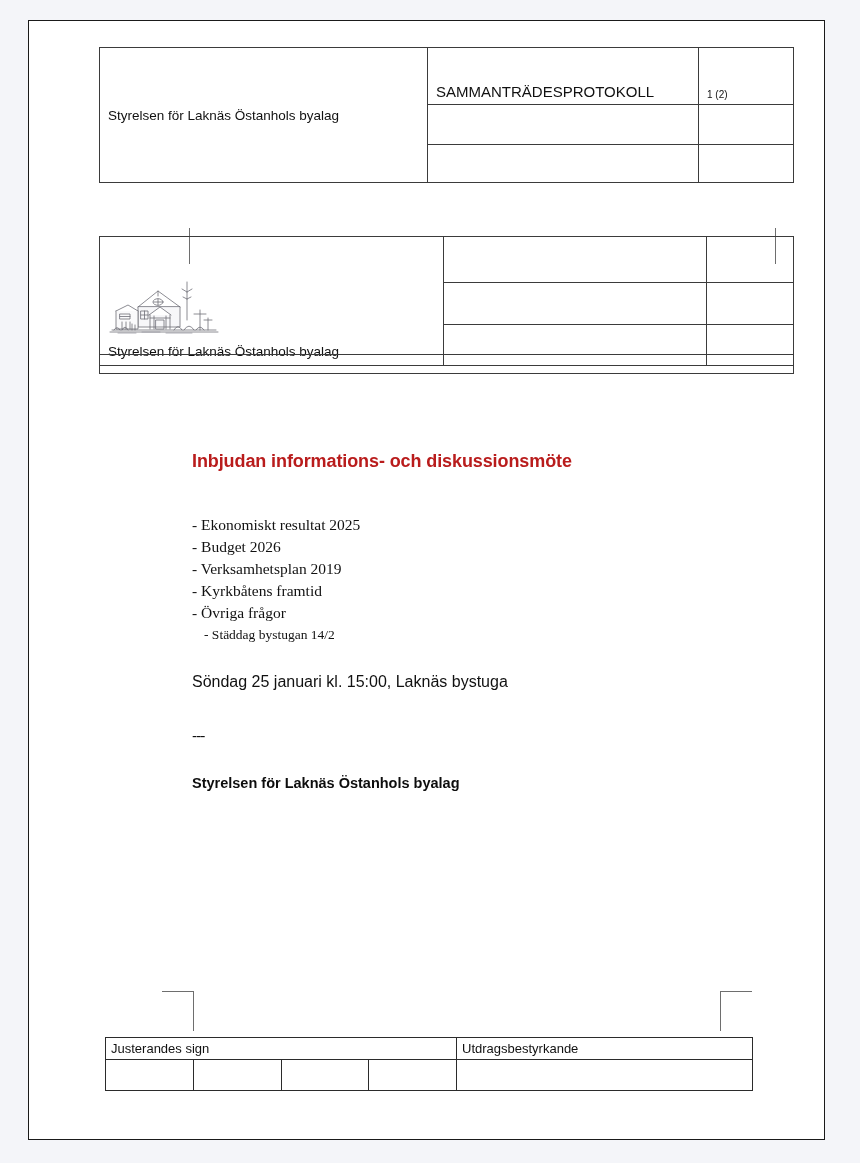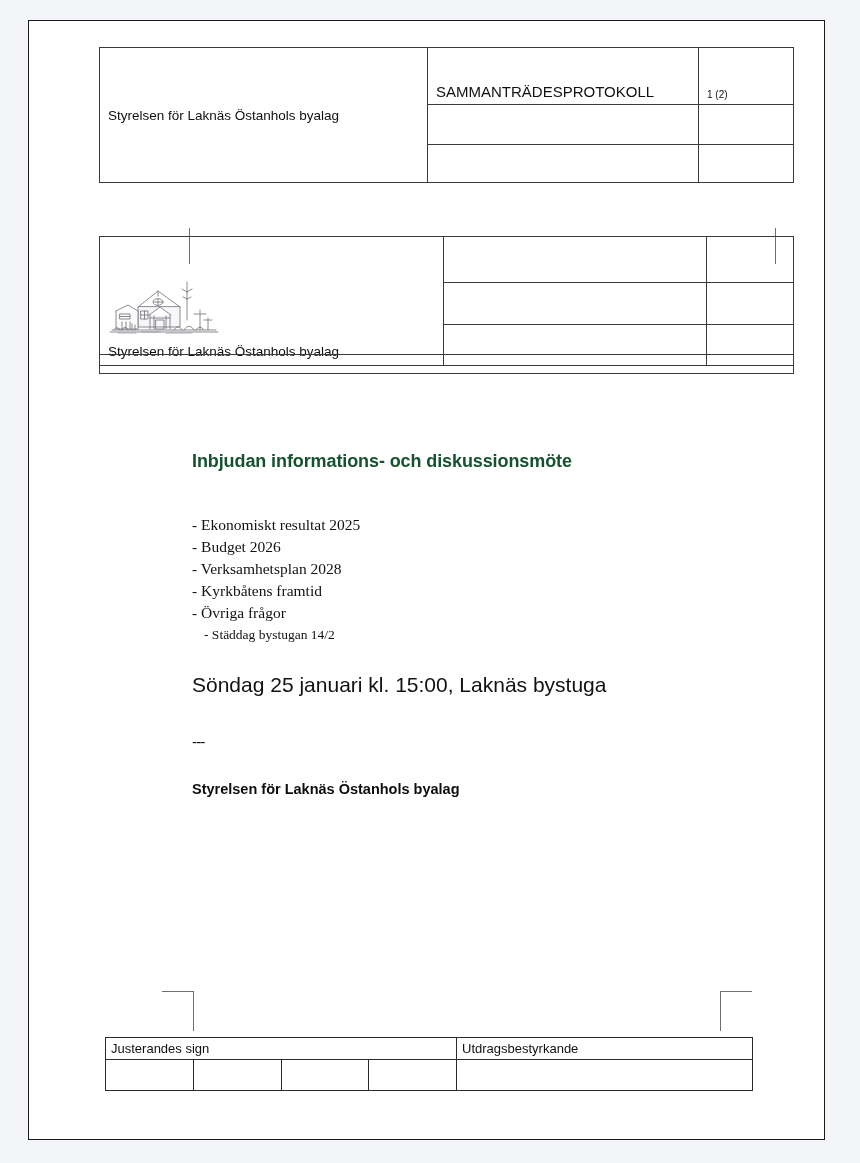--- a/index.html
+++ b/index.html
@@ -123,21 +123,21 @@
   
   .body-area {
     position: absolute;
     left: 163px;
     top: 430px;
     width: 570px;
   }
   .doc-heading {
     font-size: 18px;
     font-weight: bold;
-    color: #14532d;
+    color: #b91c1c;
     letter-spacing: -0.1px;
     margin: 0 0 42px 0;
     white-space: nowrap;
   }
   .agenda {
     list-style: none;
     margin: 0;
     padding: 0;
     font-family: Liberation Serif, serif;
   }
@@ -147,21 +147,21 @@
     line-height: 22px;
     white-space: nowrap;
   }
   .agenda li.sub {
     font-size: 13.5px;
     padding-left: 12px;
     line-height: 21px;
   }
   .meeting-line {
     margin-top: 28px;
-    font-size: 21px;
+    font-size: 16px;
     color: #111111;
     white-space: nowrap;
   }
   .sep-line {
     margin-top: 36px;
     font-size: 15.5px;
     color: #111111;
     letter-spacing: -1px;
   }
   .signature-line {
@@ -293,21 +293,21 @@
     </tr>
   </tbody>
     </table>
 
   <div class="body-area">
     <h1 class="doc-heading">Inbjudan informations- och diskussionsmöte</h1>
 
     <ul class="agenda">
       <li>- Ekonomiskt resultat 2025</li>
       <li>- Budget 2026</li>
-      <li>- Verksamhetsplan 2028</li>
+      <li>- Verksamhetsplan 2019</li>
       <li>- Kyrkbåtens framtid</li>
       <li>- Övriga frågor</li>
       <li class="sub">- Städdag bystugan 14/2</li>
     </ul>
 
     <div class="meeting-line">Söndag 25 januari kl. 15:00, Laknäs bystuga</div>
     <div class="sep-line">---</div>
     <div class="signature-line">Styrelsen för Laknäs Östanhols byalag</div>
   </div>
 

